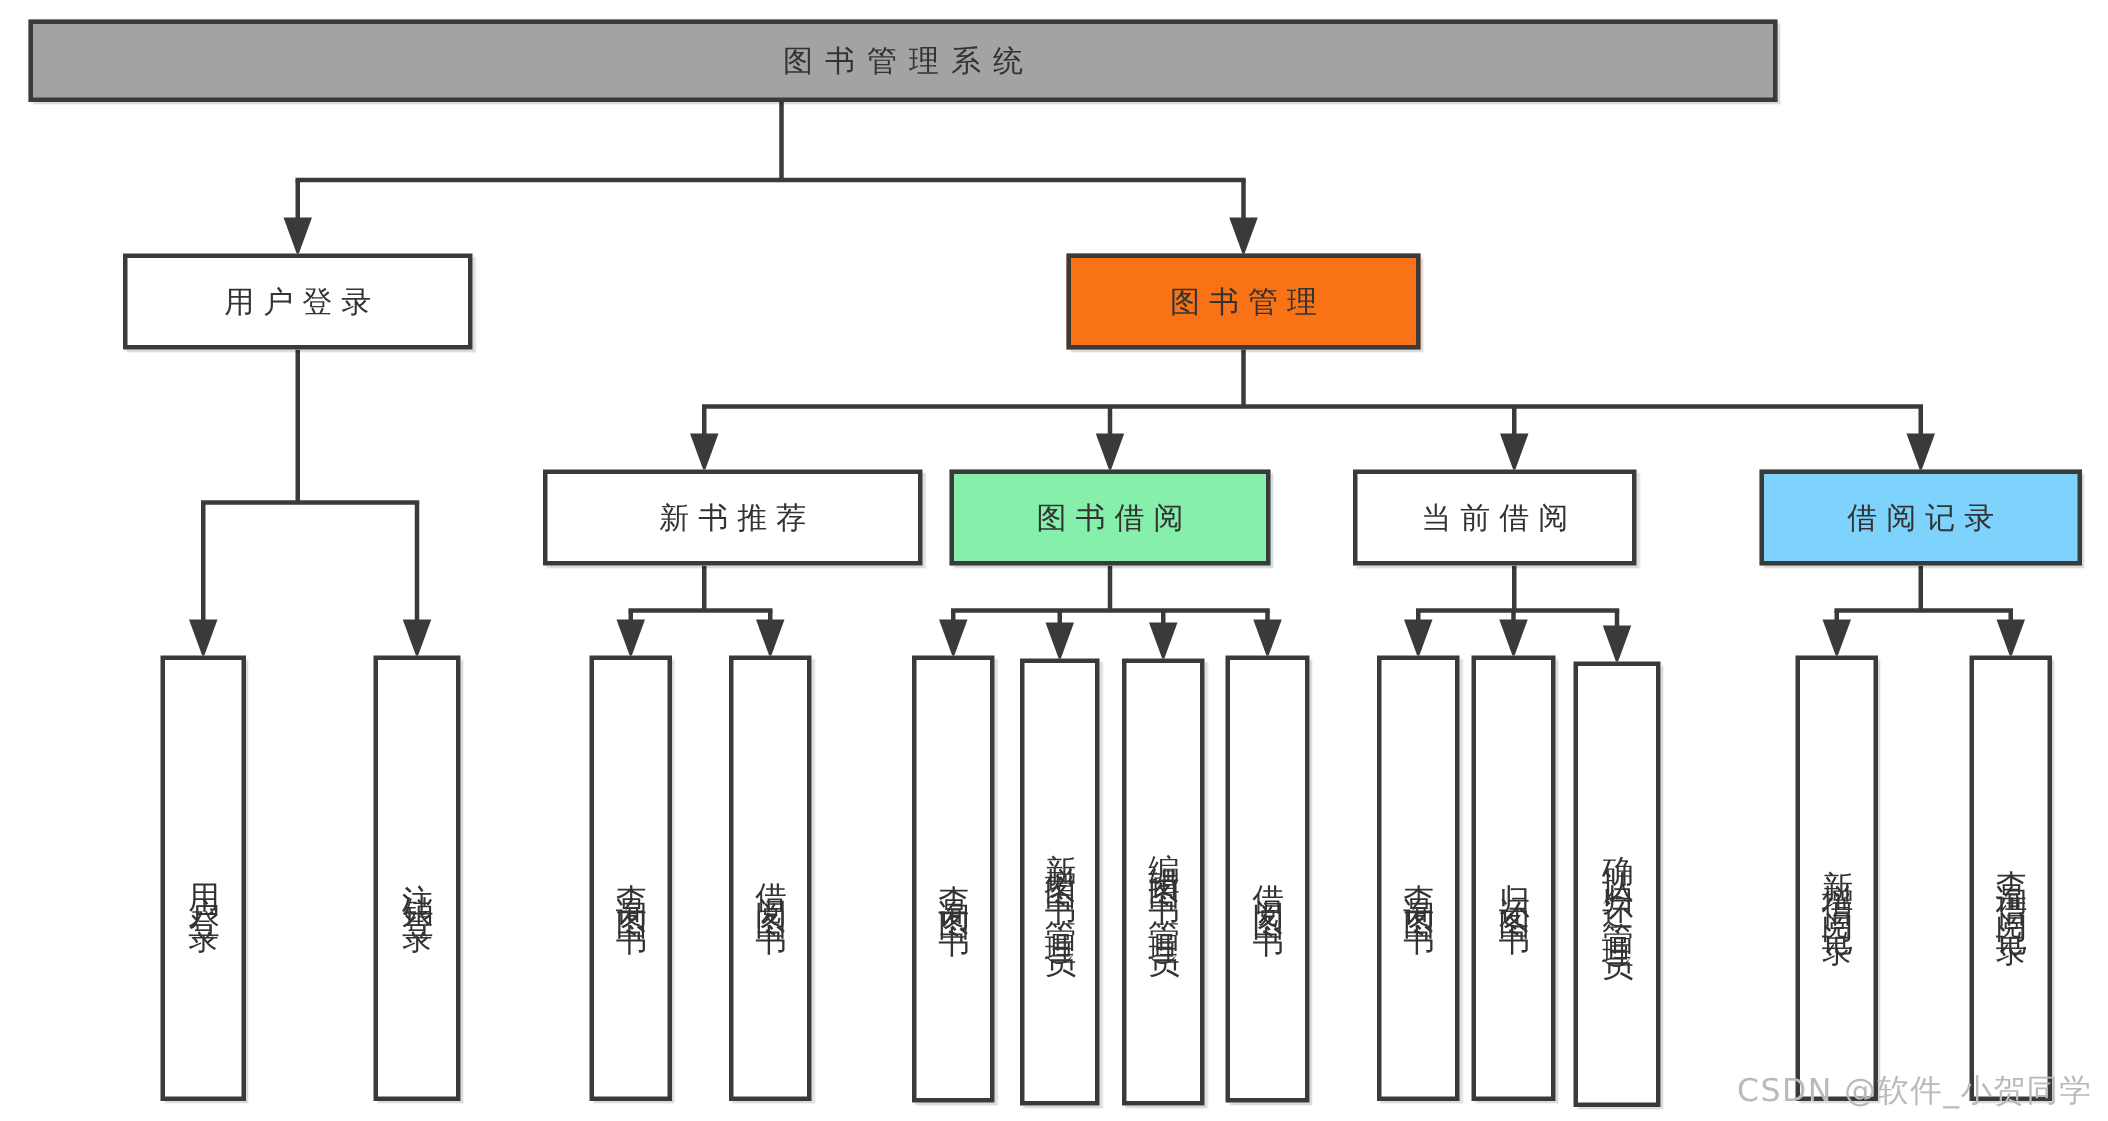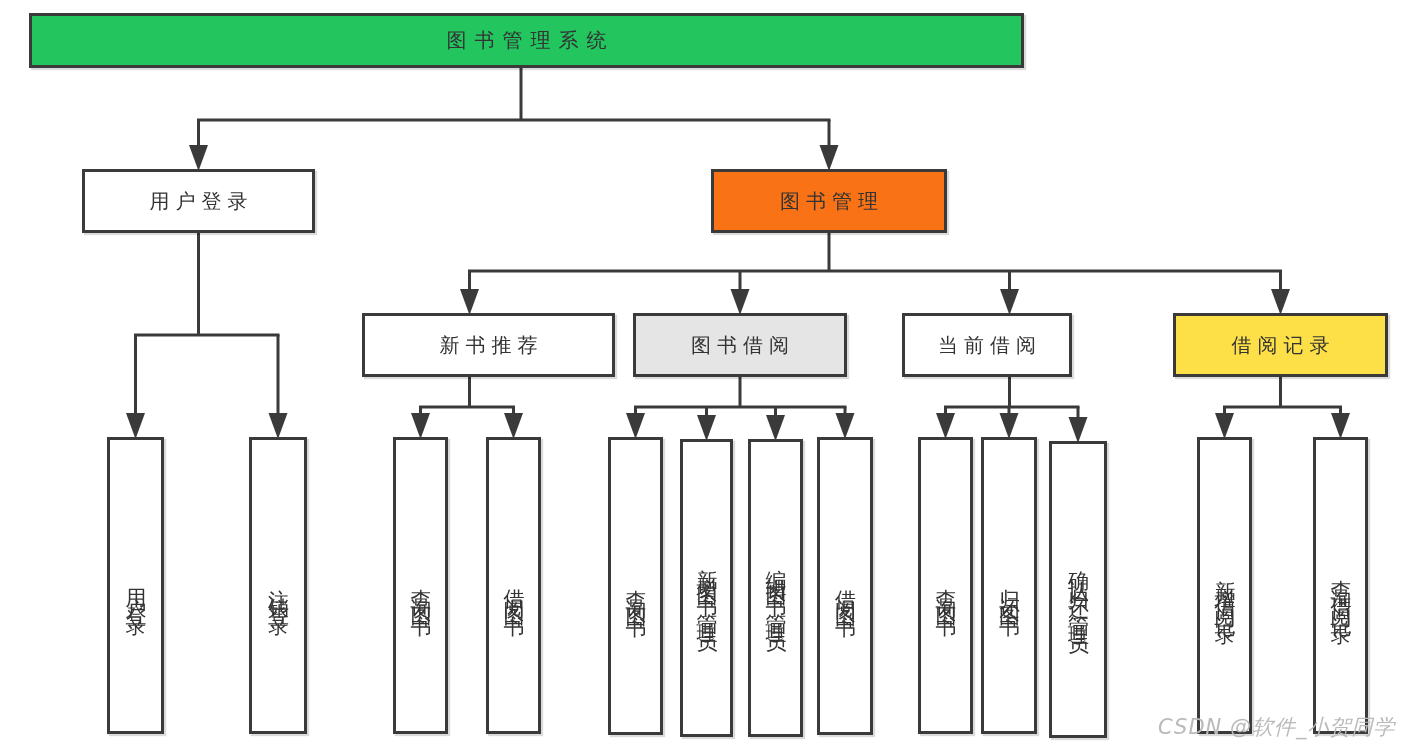--- a/index.html
+++ b/index.html
@@ -46,21 +46,20 @@
   }
   .watermark{
     position:absolute;
     left:1158px;
     top:713px;
     font-size:21px;
     letter-spacing:1px;
     color:rgba(186,186,186,0.95);
     z-index:5;
     white-space:nowrap;
-    font-style:italic;
   }
 </style>
 </head>
 <body>
 
 <div class="stage">
 
   <svg id="connectors">
       <line x1="521" y1="68" x2="521" y2="120" stroke="#3a3a3a" stroke-width="3"></line>
       <line x1="197" y1="120" x2="830.5" y2="120" stroke="#3a3a3a" stroke-width="3"></line>
@@ -109,29 +108,29 @@
       <line x1="1078" y1="407" x2="1078" y2="437" stroke="#3a3a3a" stroke-width="3"></line>
       <polygon points="1068.5,417 1087.5,417 1078,443" fill="#3a3a3a"></polygon>
       <line x1="1280.5" y1="377" x2="1280.5" y2="407" stroke="#3a3a3a" stroke-width="3"></line>
       <line x1="1223" y1="407" x2="1342" y2="407" stroke="#3a3a3a" stroke-width="3"></line>
       <line x1="1224.5" y1="407" x2="1224.5" y2="433" stroke="#3a3a3a" stroke-width="3"></line>
       <polygon points="1215,413 1234,413 1224.5,439" fill="#3a3a3a"></polygon>
       <line x1="1340.5" y1="407" x2="1340.5" y2="433" stroke="#3a3a3a" stroke-width="3"></line>
       <polygon points="1331,413 1350,413 1340.5,439" fill="#3a3a3a"></polygon>
     </svg>
 
-  <div class="node h title" style="left: 19px; top: 13px; width: 995px; height: 55px; border-color: rgb(58, 58, 58); background: #22c55e; color: rgb(51, 51, 51); margin-left: 10px;">图书管理系统</div>
+  <div class="node h title" style="left: 19px; top: 13px; width: 1166px; height: 55px; border-color: rgb(58, 58, 58); background: #a3a3a3; color: rgb(51, 51, 51);">图书管理系统</div>
 
   <div class="node h" style="left: 82px; top: 169px; width: 233px; height: 64px; border-color: rgb(58, 58, 58); background: rgb(255, 255, 255); color: rgb(51, 51, 51);">用户登录</div>
   <div class="node h" style="left: 711px; top: 169px; width: 236px; height: 64px; border-color: rgb(58, 58, 58); background: #f97316; color: rgb(51, 51, 51);">图书管理</div>
 
   <div class="node h" style="left: 362px; top: 313px; width: 253px; height: 64px; border-color: rgb(58, 58, 58); background: rgb(255, 255, 255); color: rgb(51, 51, 51);">新书推荐</div>
-  <div class="node h" style="left: 633px; top: 313px; width: 214px; height: 64px; border-color: rgb(58, 58, 58); background: #e5e5e5; color: rgb(51, 51, 51);">图书借阅</div>
-  <div class="node h" style="left: 902px; top: 313px; width: 170px; height: 64px; border-color: rgb(58, 58, 58); background: rgb(255, 255, 255); color: rgb(51, 51, 51);">当前借阅</div>
-  <div class="node h" style="left: 1173px; top: 313px; width: 215px; height: 64px; border-color: rgb(58, 58, 58); background: #fde047; color: rgb(51, 51, 51);">借阅记录</div>
+  <div class="node h" style="left: 633px; top: 313px; width: 214px; height: 64px; border-color: rgb(58, 58, 58); background: #86efac; color: rgb(51, 51, 51);">图书借阅</div>
+  <div class="node h" style="left: 902px; top: 313px; width: 189px; height: 64px; border-color: rgb(58, 58, 58); background: rgb(255, 255, 255); color: rgb(51, 51, 51);">当前借阅</div>
+  <div class="node h" style="left: 1173px; top: 313px; width: 215px; height: 64px; border-color: rgb(58, 58, 58); background: #7dd3fc; color: rgb(51, 51, 51);">借阅记录</div>
 
   <div class="node v" style="left: 107px; top: 437px; width: 57px; height: 297px; border-color: rgb(58, 58, 58); background: rgb(255, 255, 255); color: rgb(51, 51, 51);">用户登录</div>
   <div class="node v" style="left: 249px; top: 437px; width: 58px; height: 297px; border-color: rgb(58, 58, 58); background: rgb(255, 255, 255); color: rgb(51, 51, 51);">注销登录</div>
   <div class="node v" style="left: 393px; top: 437px; width: 55px; height: 297px; border-color: rgb(58, 58, 58); background: rgb(255, 255, 255); color: rgb(51, 51, 51);">查询图书</div>
   <div class="node v" style="left: 486px; top: 437px; width: 55px; height: 297px; border-color: rgb(58, 58, 58); background: rgb(255, 255, 255); color: rgb(51, 51, 51);">借阅图书</div>
   <div class="node v" style="left: 608px; top: 437px; width: 55px; height: 298px; border-color: rgb(58, 58, 58); background: rgb(255, 255, 255); color: rgb(51, 51, 51);">查询图书</div>
   <div class="node v" style="left: 680px; top: 439px; width: 53px; height: 298px; border-color: rgb(58, 58, 58); background: rgb(255, 255, 255); color: rgb(51, 51, 51);">新增图书（管理员）</div>
   <div class="node v" style="left: 748px; top: 439px; width: 55px; height: 298px; border-color: rgb(58, 58, 58); background: rgb(255, 255, 255); color: rgb(51, 51, 51);">编辑图书（管理员）</div>
   <div class="node v" style="left: 817px; top: 437px; width: 56px; height: 298px; border-color: rgb(58, 58, 58); background: rgb(255, 255, 255); color: rgb(51, 51, 51);">借阅图书</div>
   <div class="node v" style="left: 918px; top: 437px; width: 55px; height: 297px; border-color: rgb(58, 58, 58); background: rgb(255, 255, 255); color: rgb(51, 51, 51);">查询图书</div>

